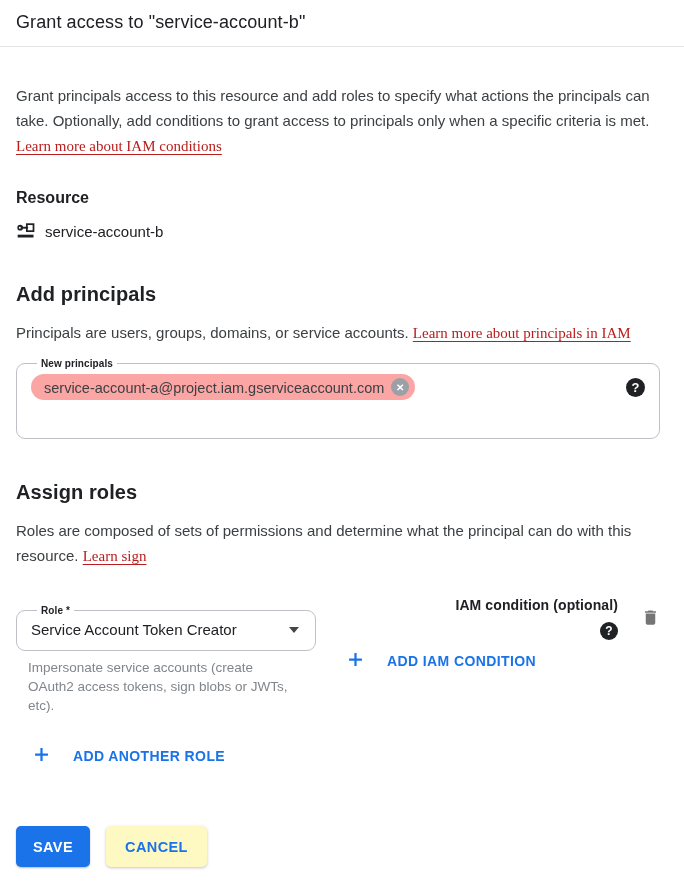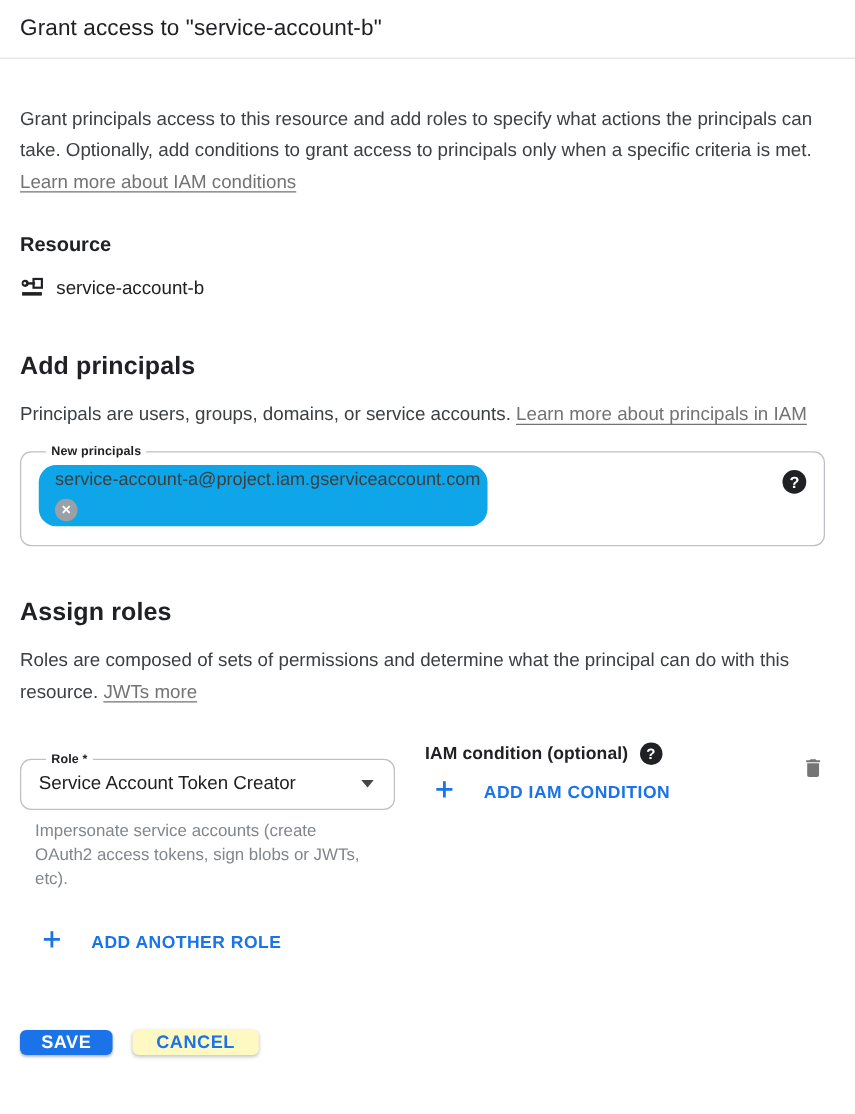--- a/index.html
+++ b/index.html
@@ -5,66 +5,66 @@
   * { margin: 0; padding: 0; box-sizing: border-box; }
   html, body { width: 684px; height: 891px; background: #ffffff; overflow: hidden; }
   body { font-family: "Liberation Sans", sans-serif; color: #202124; }
 
   .dialog-header { padding: 12px 16px 13px; border-bottom: 1px solid #e3e3e3; }
   .dialog-title { font-size: 18px; font-weight: 400; color: #202124; letter-spacing: 0.1px; }
 
   .content { padding: 0 24px 0 16px; }
 
   p.body-text { margin-top: 36px; font-size: 15px; line-height: 25px; color: #3c4043; max-width: 634px; }
-  a.link { color: #737373; text-decoration: underline; text-underline-offset: 3px; cursor: pointer; }
+  a.link { color: #b91c1c; text-decoration: underline; text-underline-offset: 3px; cursor: pointer; font-family: Liberation Serif, serif; }
 
   h3.sub-heading { margin-top: 30px; font-size: 16px; font-weight: 700; color: #202124; }
 
   .resource-row { margin-top: 14px; display: flex; align-items: center; gap: 9px; font-size: 15px; color: #202124; }
   .resource-row svg { display: block; }
 
   h2.section-heading { margin-top: 42px; font-size: 20px; font-weight: 700; color: #202124; letter-spacing: 0.1px; }
   p.section-desc { margin-top: 14px; font-size: 15px; line-height: 25px; color: #3c4043; max-width: 634px; }
 
   fieldset.outlined-field { margin-top: 12px; border: 1px solid #bdc1c6; border-radius: 9px; padding: 2px 14px 12px; }
   fieldset.outlined-field legend { font-size: 10px; font-weight: 700; color: #202124; padding: 0 4px; margin-left: 6px; letter-spacing: 0.1px; }
 
   .principals-field { height: 81px; cursor: text; }
   .principals-inner { display: flex; justify-content: space-between; align-items: flex-start; margin-top: 3px; }
 
-  .chip { display: inline-flex; align-items: flex-start; gap: 7px; background: #0ea5e9; border-radius: 14px; padding: 4px 6px 4px 13px; font-size: 14.5px; color: #3c4043; flex-direction: column; }
+  .chip { display: inline-flex; align-items: flex-end; gap: 7px; background: #fca5a5; border-radius: 14px; padding: 4px 6px 4px 13px; font-size: 14.5px; color: #3c4043; }
   .chip-remove { width: 18px; height: 18px; border-radius: 50%; background: #9aa0a6; color: #ffffff; display: flex; align-items: center; justify-content: center; font-size: 10px; font-weight: 700; cursor: pointer; flex: none; }
 
   .help-badge { width: 19px; height: 19px; border-radius: 50%; background: #202124; color: #ffffff; font-size: 13px; font-weight: 700; display: flex; align-items: center; justify-content: center; cursor: pointer; flex: none; }
   .principals-inner .help-badge { margin-top: 4px; }
 
   .role-row { display: flex; margin-top: 24px; align-items: flex-start; }
   .role-col { width: 300px; flex: none; }
   .cond-col { margin-left: 24px; flex: 1; }
   .trash-col { width: 42px; flex: none; display: flex; justify-content: flex-end; padding-top: 14px; }
 
   .role-field { border-color: #9aa0a6; padding: 1px 14px 11px; border-radius: 8px; }
   .role-value-row { display: flex; justify-content: space-between; align-items: center; margin-top: 3px; cursor: pointer; }
   .role-value { font-size: 15px; color: #202124; }
   .dropdown-arrow { width: 0; height: 0; border-left: 5px solid transparent; border-right: 5px solid transparent; border-top: 6px solid #444746; margin-right: 2px; }
 
   .role-helper { margin: 7px 0 0 12px; font-size: 13.5px; line-height: 19px; color: #80868b; max-width: 272px; }
 
-  .cond-label-row { display: flex; align-items: flex-start; gap: 9px; padding-top: 4px; }
+  .cond-label-row { display: flex; align-items: flex-end; gap: 9px; padding-top: 4px; flex-direction: column; }
   .cond-label { font-size: 14px; font-weight: 700; color: #202124; letter-spacing: 0.1px; }
   .cond-label-row .help-badge { width: 18px; height: 18px; font-size: 12px; }
 
   .text-button { display: inline-flex; align-items: center; gap: 24px; color: #1a73e8; font-size: 14px; font-weight: 700; letter-spacing: 0.4px; background: none; border: none; cursor: pointer; font-family: "Liberation Sans", sans-serif; }
   .add-condition-btn { margin: 12px 0 0 8px; }
   .add-role-btn { margin: 32px 0 0 18px; justify-content: space-between; }
 
   .icon-button { background: none; border: none; cursor: pointer; padding: 0; }
 
   .footer { margin-top: 60px; padding: 0 16px; display: flex; gap: 16px; }
-  .btn { height: 20px; border-radius: 5px; font-size: 14.5px; font-weight: 700; letter-spacing: 0.4px; border: none; cursor: pointer; font-family: "Liberation Sans", sans-serif; }
+  .btn { height: 41px; border-radius: 5px; font-size: 14.5px; font-weight: 700; letter-spacing: 0.4px; border: none; cursor: pointer; font-family: "Liberation Sans", sans-serif; }
   .btn-primary { background: #1a73e8; color: #ffffff; padding: 0 17px; box-shadow: 0 1px 2px rgba(60,64,67,0.35); }
   .btn-secondary { background: #fef9c3; color: #1a73e8; padding: 0 19px; box-shadow: 0 1px 3px rgba(60,64,67,0.3); }
 </style>
 </head>
 <body>
 
 <header class="dialog-header">
   <div class="dialog-title">Grant access to "service-account-b"</div>
 </header>
 
@@ -94,21 +94,21 @@
     <div class="principals-inner">
       <span class="chip">
         <span>service-account-a@project.iam.gserviceaccount.com</span>
         <span class="chip-remove">✕</span>
       </span>
       <span class="help-badge">?</span>
     </div>
   </fieldset>
 
   <h2 class="section-heading">Assign roles</h2>
-  <p class="section-desc"><span>Roles are composed of sets of permissions and determine what the principal can do with this resource. </span><a class="link">JWTs more</a></p>
+  <p class="section-desc"><span>Roles are composed of sets of permissions and determine what the principal can do with this resource. </span><a class="link">Learn sign</a></p>
 
   <div class="role-row">
 
     <div class="role-col">
       <fieldset class="outlined-field role-field">
         <legend>Role *</legend>
         <div class="role-value-row">
           <span class="role-value">Service Account Token Creator</span>
           <span class="dropdown-arrow"></span>
         </div>

